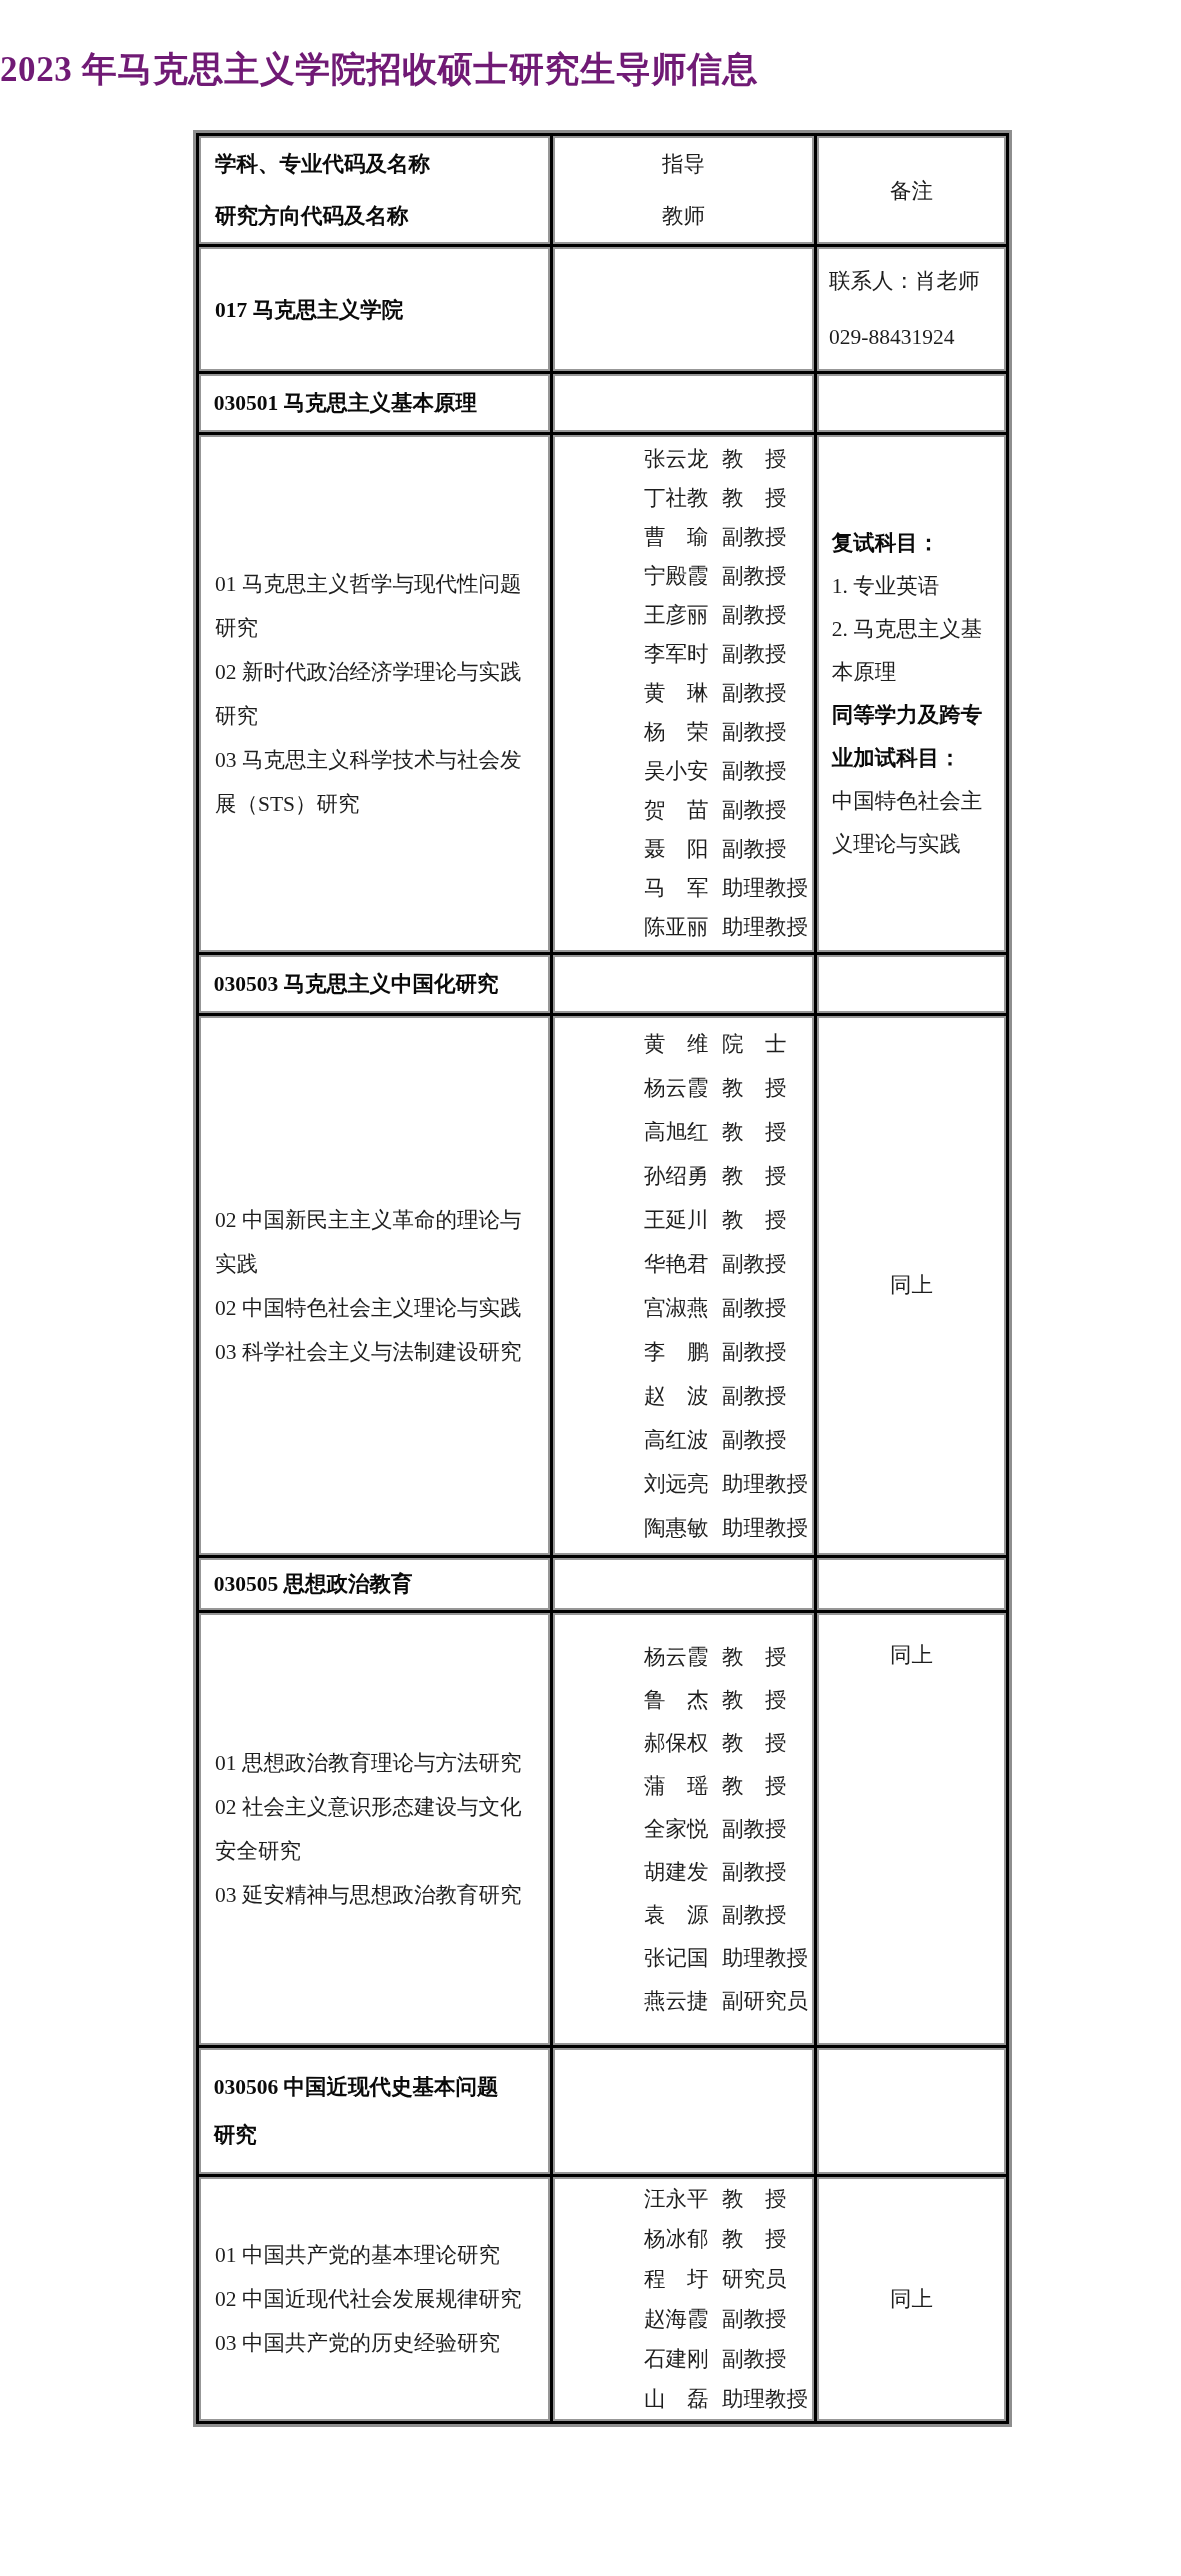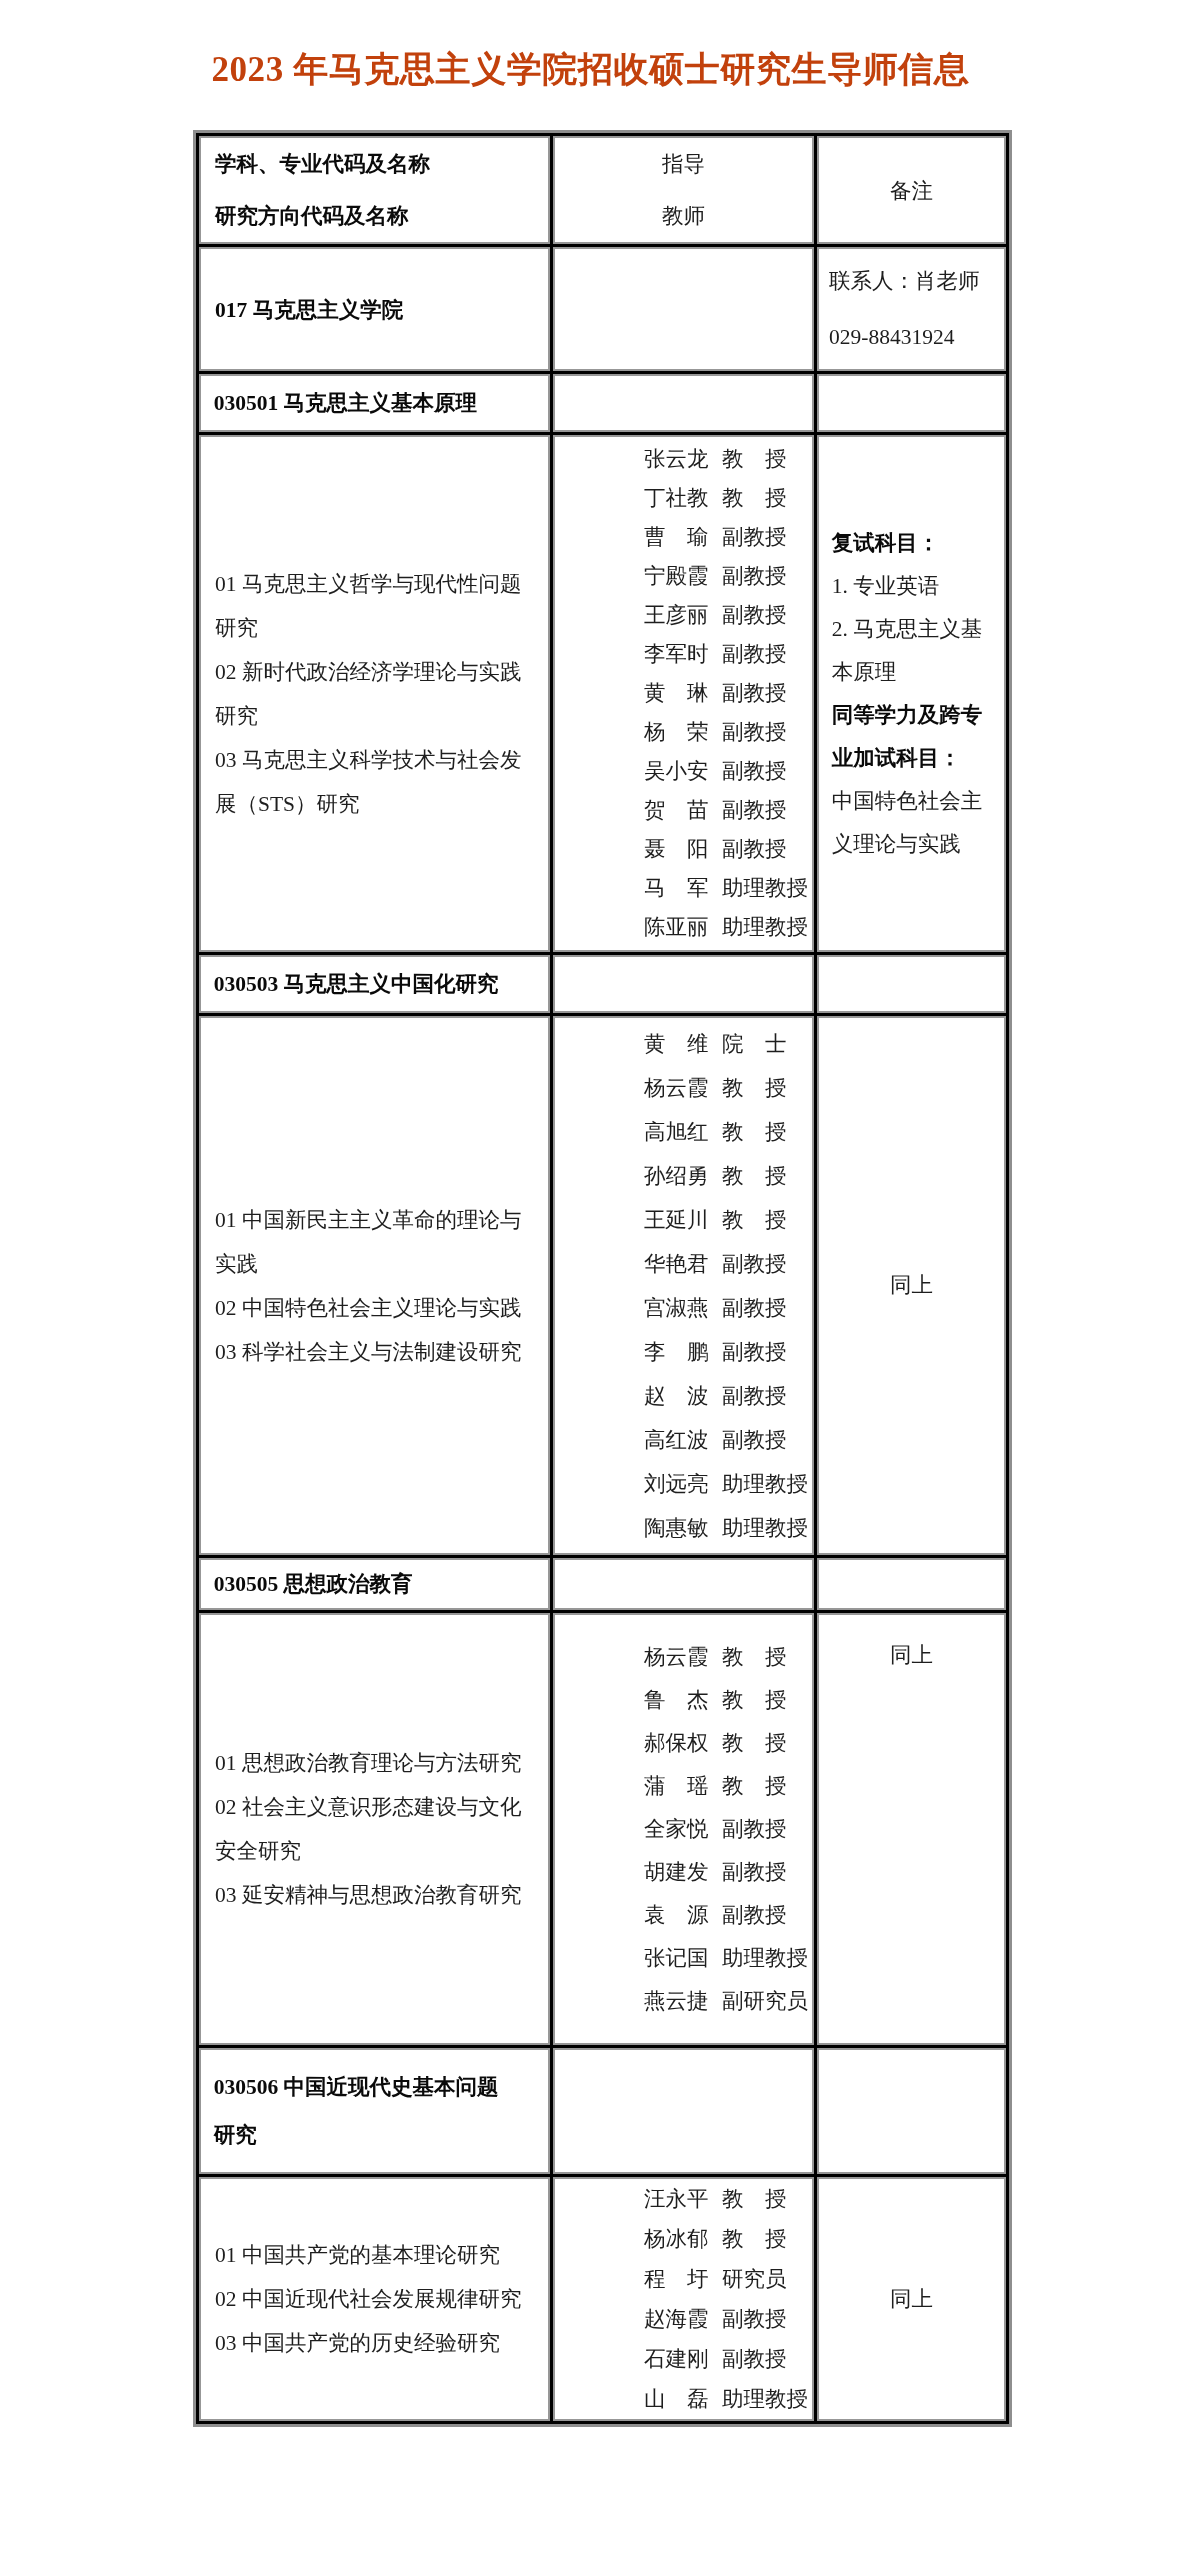--- a/index.html
+++ b/index.html
@@ -9,24 +9,24 @@
   }
   body {
     width: 1181px;
     height: 2576px;
     overflow: hidden;
     font-family: "Liberation Serif", "DejaVu Serif", serif;
     color: #1e1e1e;
   }
   .doc-title {
     margin: 46px 0 0 0;
-    text-align: center;
+    text-align: left;
     font-size: 35px;
     font-weight: bold;
-    color: #c2410c;
+    color: #701a75;
     letter-spacing: 0.6px;
   }
   table.doc {
     border-collapse: separate;
     border-spacing: 3.8px;
     border: 3.2px solid #8e8e8e;
     margin: 37px 0 0 193px;
     width: 819px;
     table-layout: fixed;
     background: #000000;
@@ -202,21 +202,21 @@
   </tr>
 
   <tr class="sec-head">
     <td class="sec-title">030503 马克思主义中国化研究</td>
     <td></td>
     <td></td>
   </tr>
   <tr class="body-s2">
     <td class="dirs">
 
-    <div class="dir-line">01 中国新民主主义革命的理论与实践</div>
+    <div class="dir-line">02 中国新民主主义革命的理论与实践</div>
           <div class="dir-line">02 中国特色社会主义理论与实践</div>
           <div class="dir-line">03 科学社会主义与法制建设研究</div>
         </td>
     <td>
       <div class="t-box">
 
           <div class="t-line">
             <span class="t-name">黄　维</span>
             <span class="t-title">院　士</span>
           </div>

